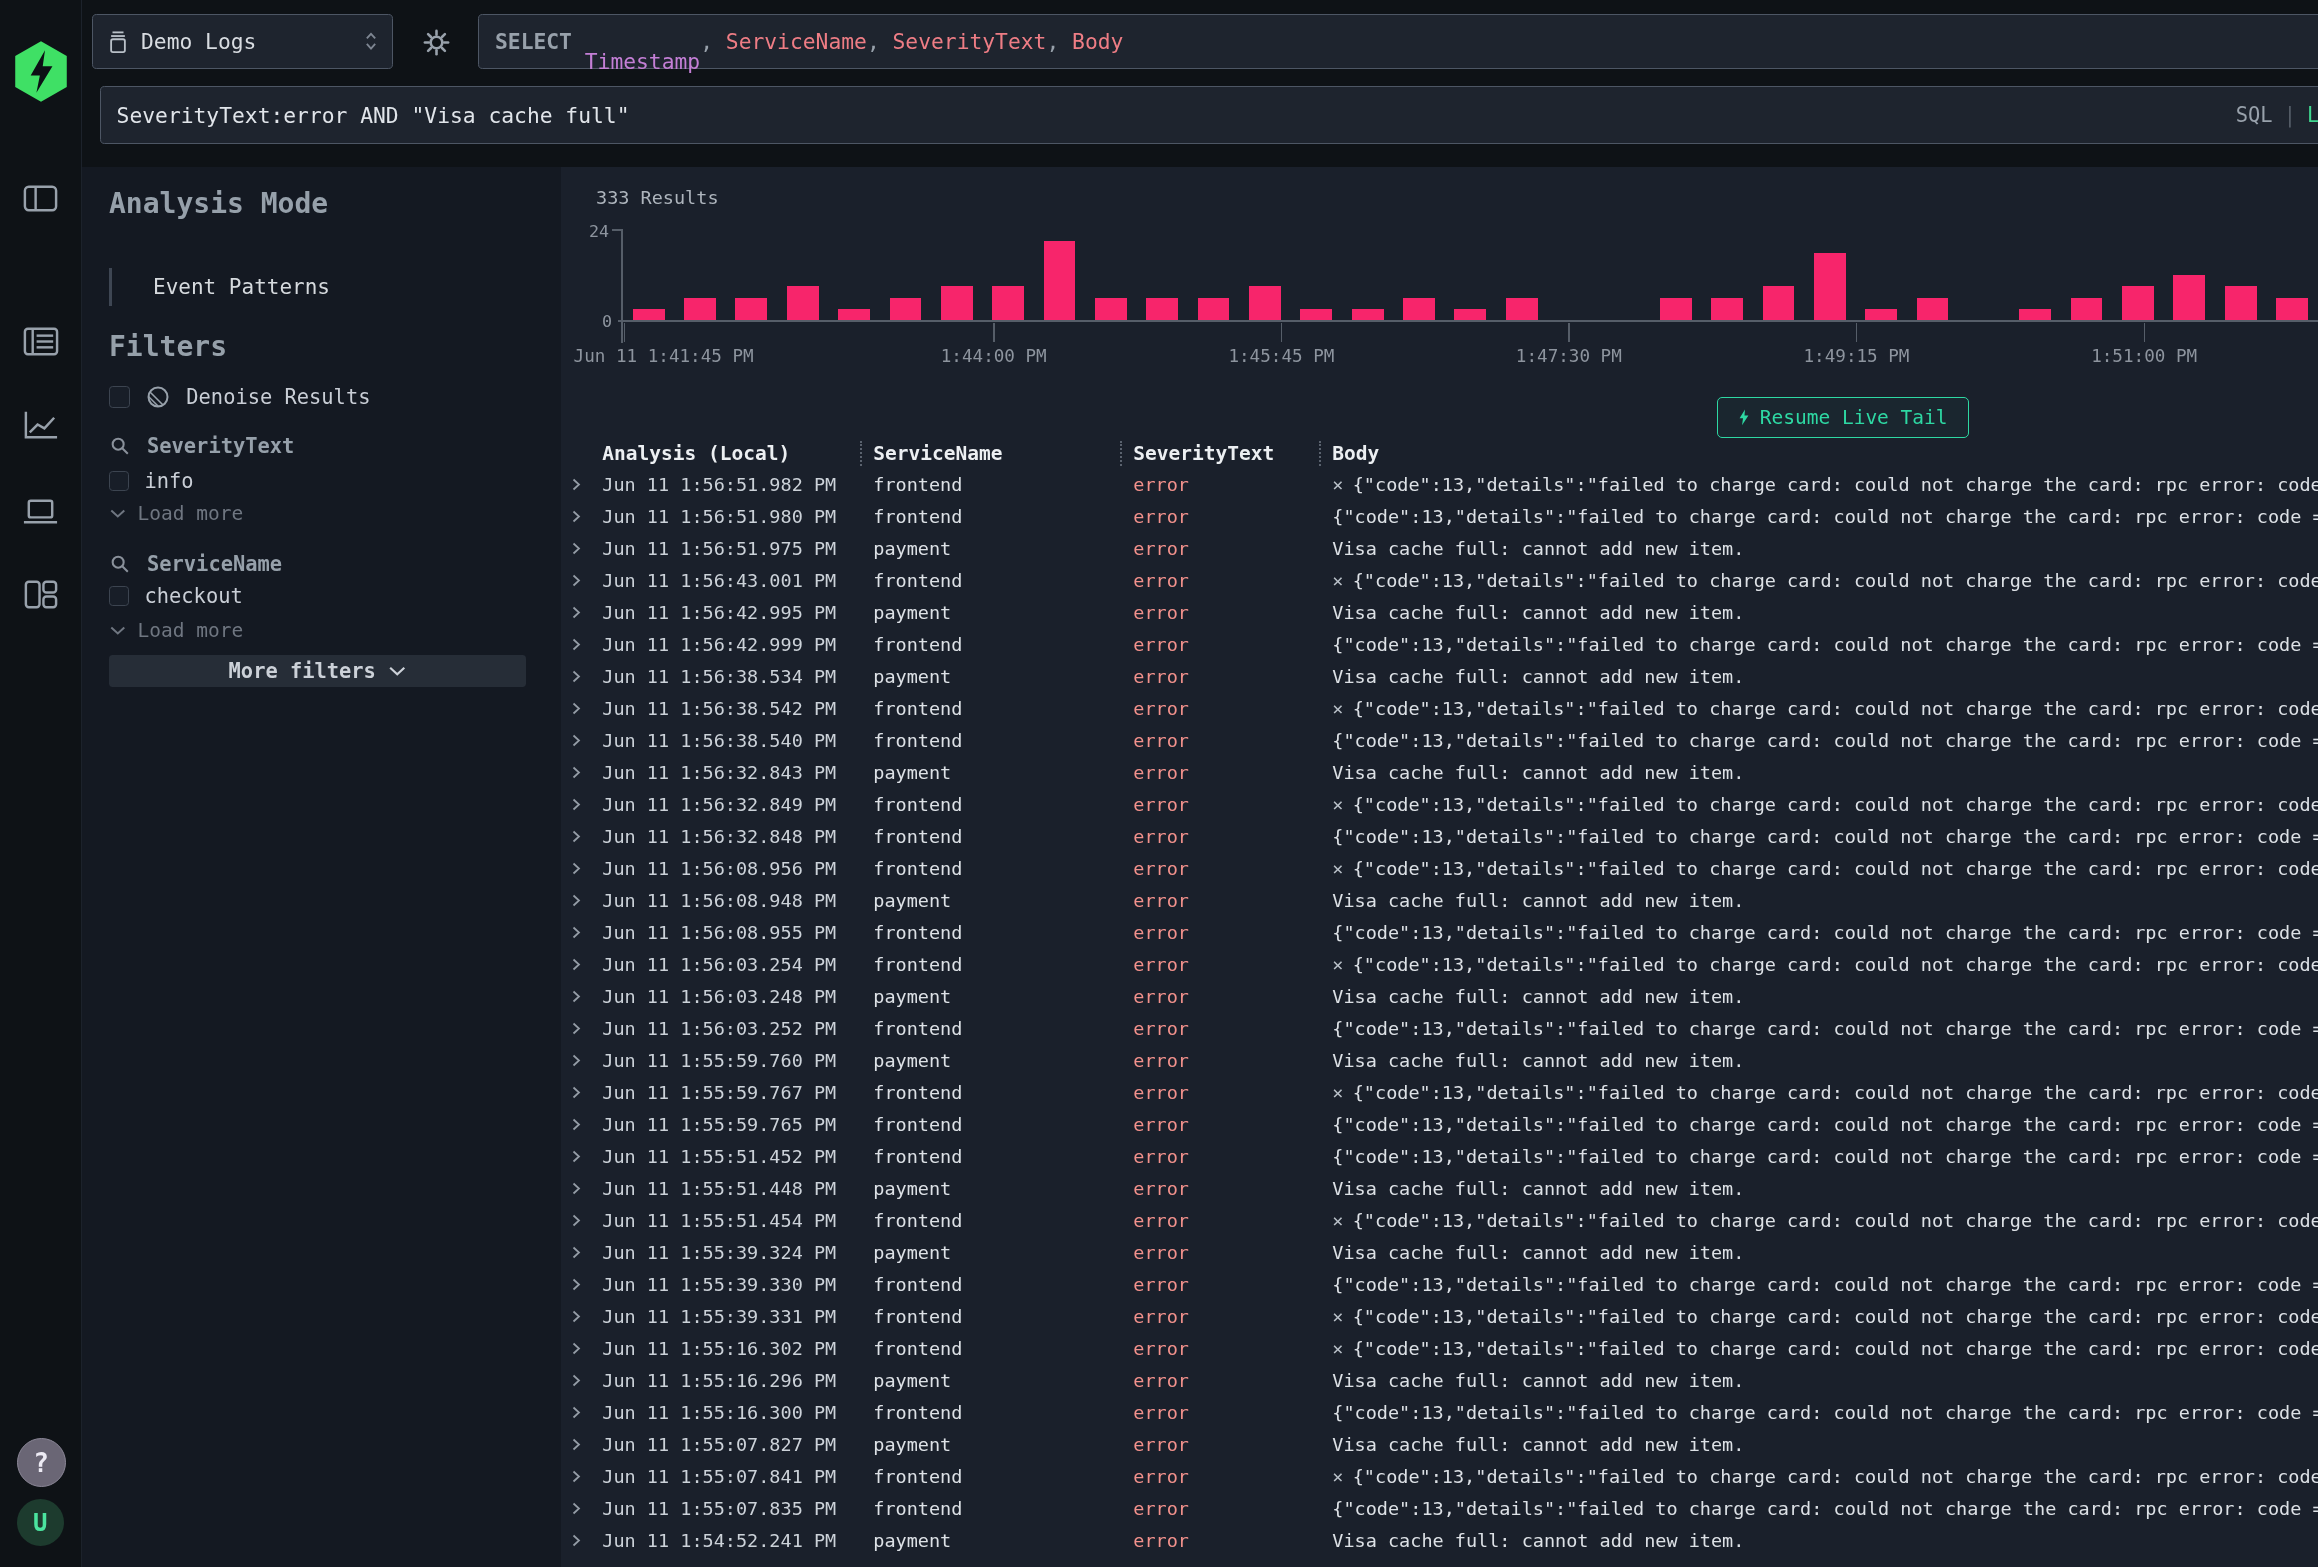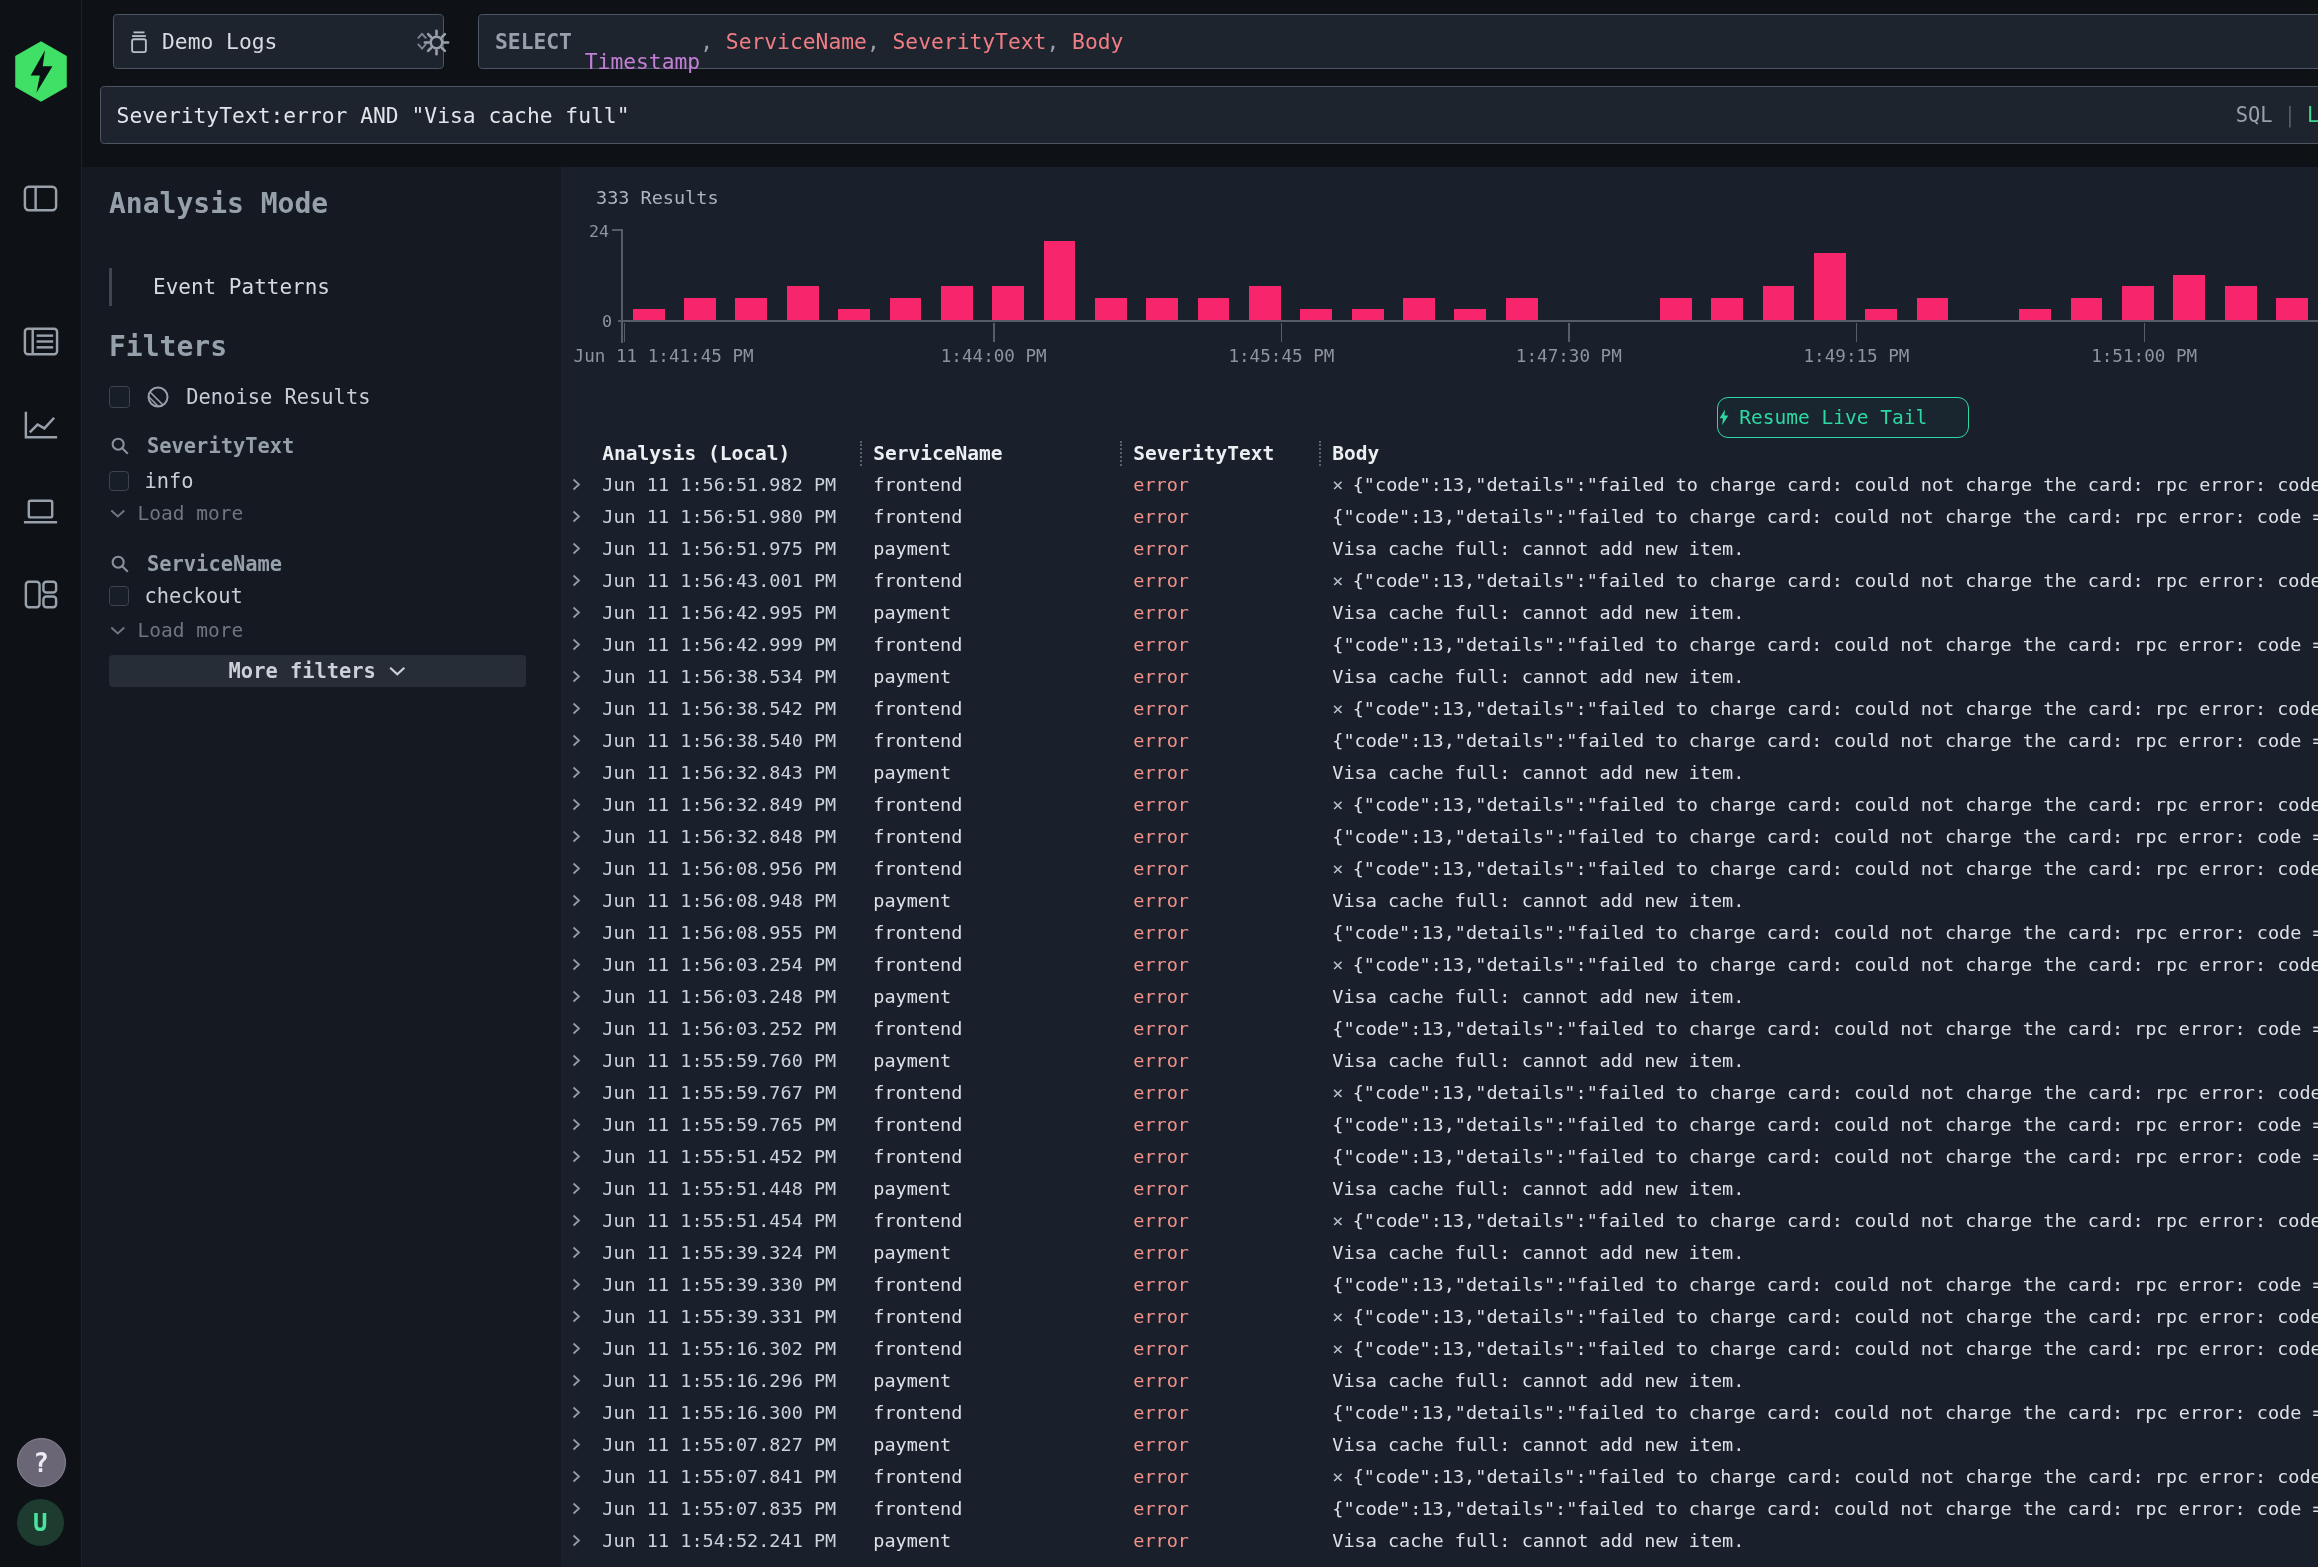--- a/index.html
+++ b/index.html
@@ -15,21 +15,21 @@
        background:#6a6675;border:1.4px solid #8b8797;display:flex;align-items:center;justify-content:center;
        color:#edebf4;font-size:26px;font-weight:bold;}
   .avatar-circle{position:absolute;left:16.7px;top:1499px;width:47px;height:47px;border-radius:50%;
        background:#1d3b2e;display:flex;align-items:center;justify-content:center;
        color:#4be49f;font-size:24px;font-weight:bold;}
 
   
   .topbar{position:absolute;left:82px;top:0;right:0;height:167px;background:#0e1216;}
   .ibox{position:absolute;background:#1e242e;border:1.4px solid #4d5664;border-radius:4.6px;
         display:flex;align-items:center;box-sizing:border-box;}
-  #dataset-box{left:31px;top:14px;width:331px;height:55px;padding:0 14px;gap:12px;font-size:21.3px;color:#d8dce1;justify-content:flex-end;}
+  #dataset-box{left:10px;top:14px;width:301px;height:55px;padding:0 14px;gap:12px;font-size:21.3px;color:#d8dce1;justify-content:flex-end;}
   #dataset-caret{margin-left:auto;}
   #gear-btn{position:absolute;left:338px;top:26px;width:33px;height:33px;display:flex;align-items:center;justify-content:center;}
   #select-box{left:396px;top:14px;width:2001px;height:55px;padding:0 16px;font-size:21.3px;white-space:pre;}
   .kw{color:#98a1ab;font-weight:bold;}
   .tok-purple{color:#c47fd6;margin-top:40px;}
   .tok-red{color:#ee7d85;}
   .tok-comma{color:#98a1ab;}
   #search-box{left:17.6px;top:86px;width:2298px;height:58px;padding:0 16px;font-size:21.3px;color:#e1e5ea;}
   .search-right{margin-left:auto;display:flex;align-items:center;gap:11px;font-size:20.4px;}
   .mode-sql{color:#98a1ab;}
@@ -60,22 +60,22 @@
   .ytick-top{position:absolute;left:-12px;top:-2.8px;width:10.2px;height:1.9px;background:#565e69;}
   .baseline{position:absolute;left:-5.6px;right:0;bottom:0;height:1.9px;background:#565e69;}
   .ylab{position:absolute;font-size:16.7px;color:#8d949e;text-align:right;width:37px;}
   #ylab-max{left:-52px;top:-11px;}
   #ylab-min{left:-49px;bottom:-9.3px;}
   .bar{position:absolute;bottom:1.9px;background:#f7256b;}
   .xtick{position:absolute;width:1.4px;height:19.5px;background:#565e69;top:100%;margin-top:0.9px;}
   .xlabel{position:absolute;top:100%;margin-top:24px;font-size:17.6px;color:#8d949e;white-space:nowrap;transform:translateX(-50%);}
   .xlabel.first{transform:translateX(-28%);}
 
-  #livetail{position:absolute;left:1156px;top:230px;width:250px;height:39px;border:1.9px solid #2ed8a3;border-radius:11px;
-       display:flex;align-items:center;justify-content:flex-start;gap:9.3px;color:#2ed8a3;font-size:19.5px;background:rgba(46,216,163,0.04);}
+  #livetail{position:absolute;left:1156px;top:230px;width:250px;height:39px;border:1.9px solid #2ed8a3;border-radius:5px;
+       display:flex;align-items:center;justify-content:center;gap:9.3px;color:#2ed8a3;font-size:19.5px;background:rgba(46,216,163,0.04);}
 
   .thead{position:absolute;top:271px;left:0;right:16px;height:30px;display:grid;
        grid-template-columns:32px 271px 260px 199px 1fr;align-items:center;padding-left:9.3px;
        font-size:19.5px;font-weight:bold;color:#eceff2;}
   .colsep{position:absolute;width:0;height:25px;border-left:2.8px dotted #5a626e;top:274px;}
 
   .rows{position:absolute;top:301px;left:0;right:16px;bottom:0;overflow:hidden;}
   .trow{display:grid;grid-template-columns:32px 271px 260px 199px 1fr;height:32px;align-items:center;
         padding-left:9.3px;font-size:18.5px;box-sizing:border-box;}
   .c-chev{display:flex;align-items:center;}

